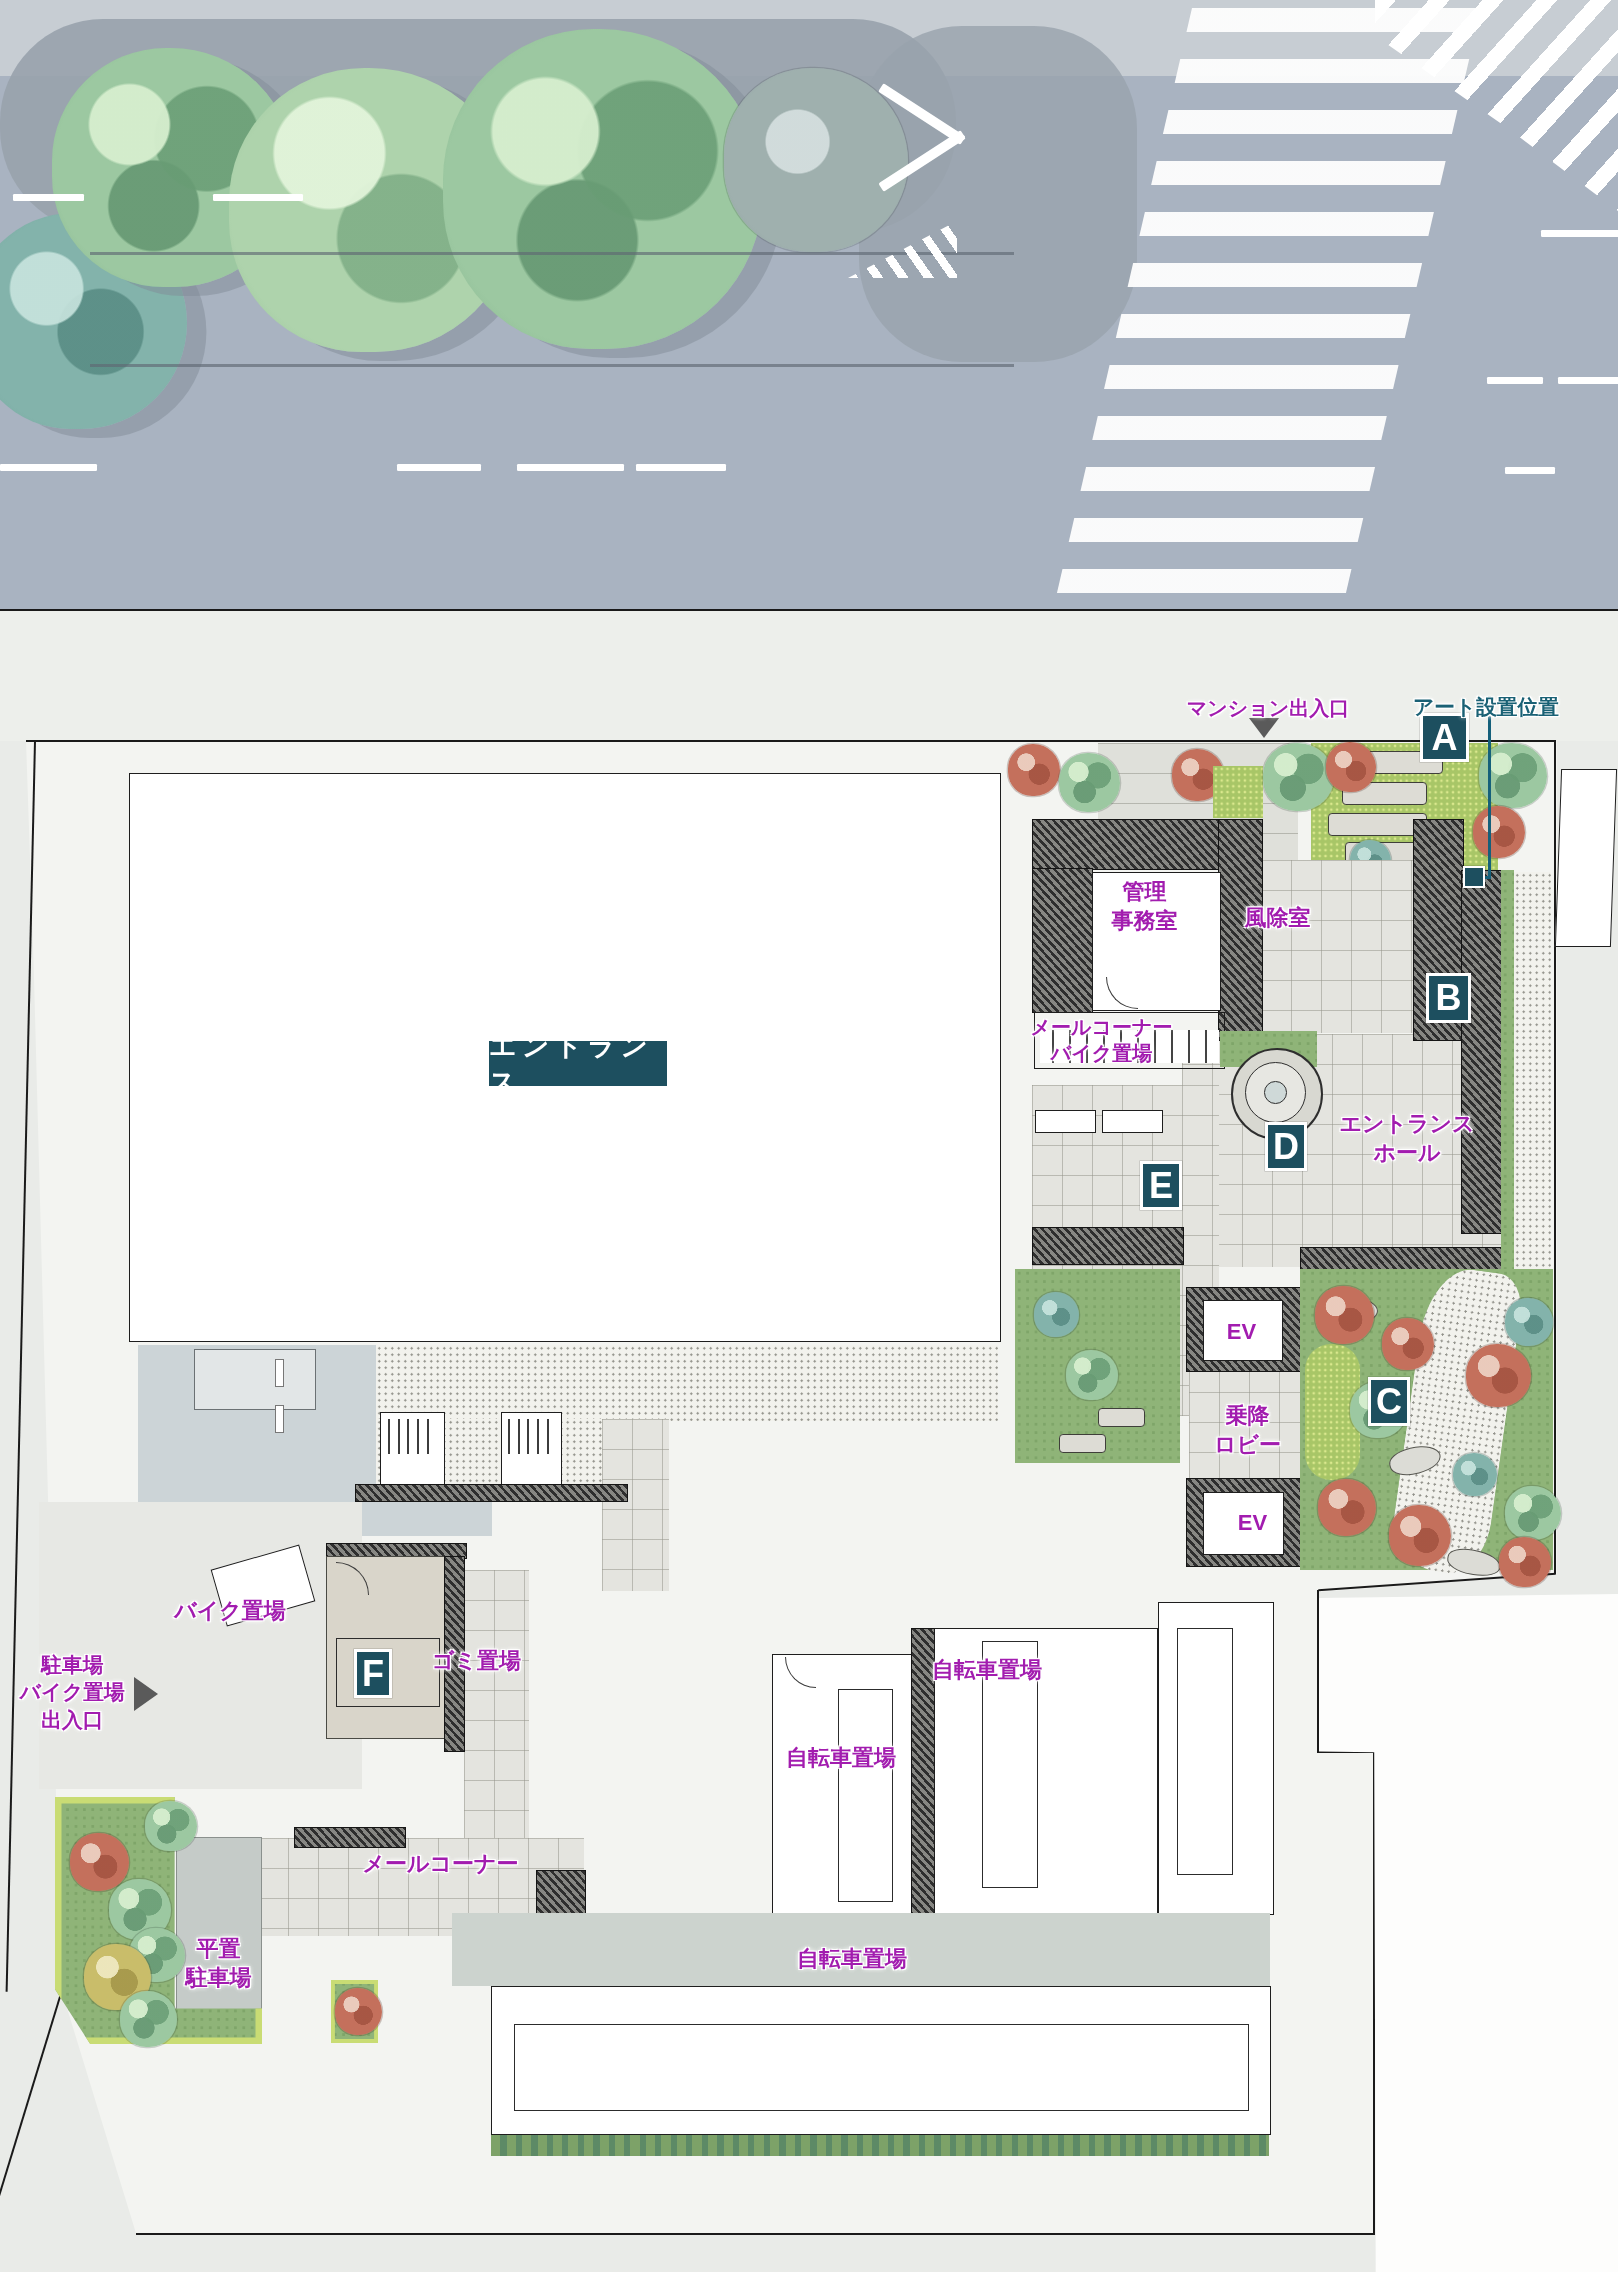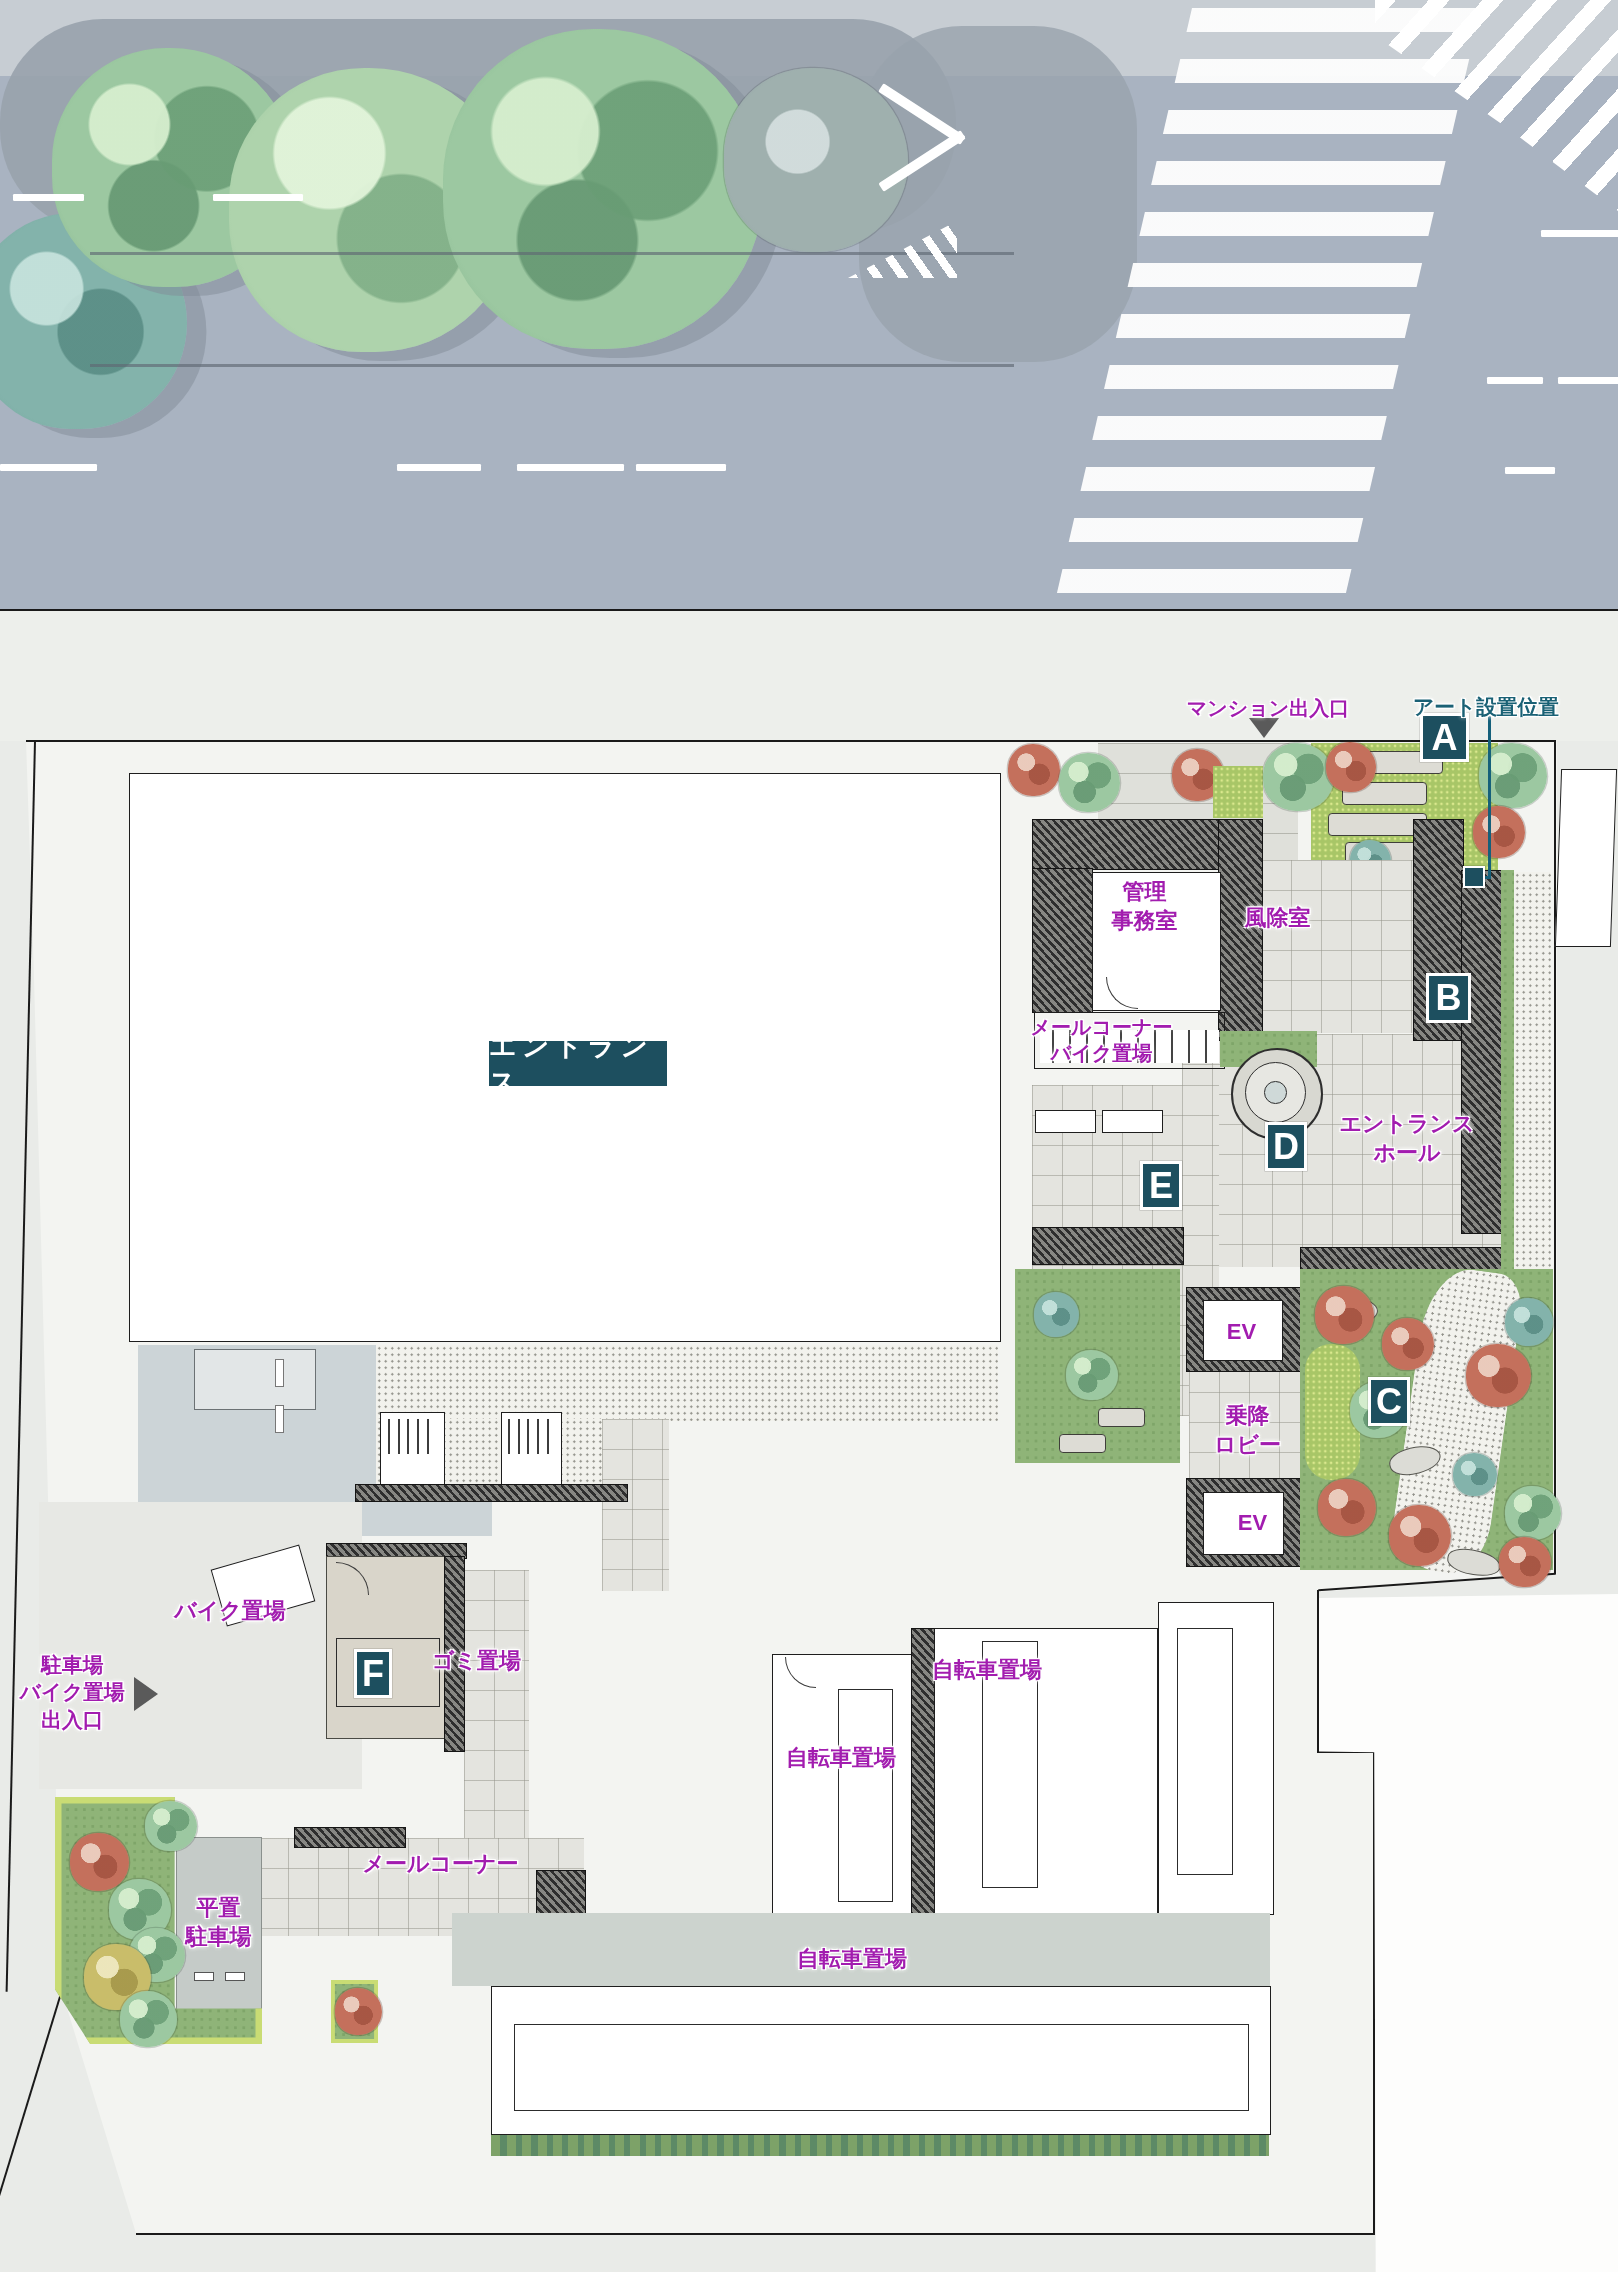--- a/index.html
+++ b/index.html
@@ -350,19 +350,19 @@
   <div class="abs lbl" style="left:412px;top:1646px;width:129px;">ゴミ置場</div>
   <div class="abs lbl" style="left:7.8px;top:1651px;width:129px;font-size:20.7px;">
     <div>駐車場</div>
     <div>バイク置場</div>
     <div>出入口</div>
   </div>
   <div class="abs lbl" style="left:744px;top:1743px;width:194px;">自転車置場</div>
   <div class="abs lbl" style="left:890px;top:1655px;width:194px;">自転車置場</div>
   <div class="abs lbl" style="left:755px;top:1944px;width:194px;">自転車置場</div>
   <div class="abs lbl" style="left:324px;top:1849px;width:233px;">メールコーナー</div>
-  <div class="abs lbl" style="left:154px;top:1893px;width:129px;">
+  <div class="abs lbl" style="left:154px;top:1934px;width:129px;">
     <div>平置</div>
     <div>駐車場</div>
   </div>
 
 </div>
 
 
 </body></html>

